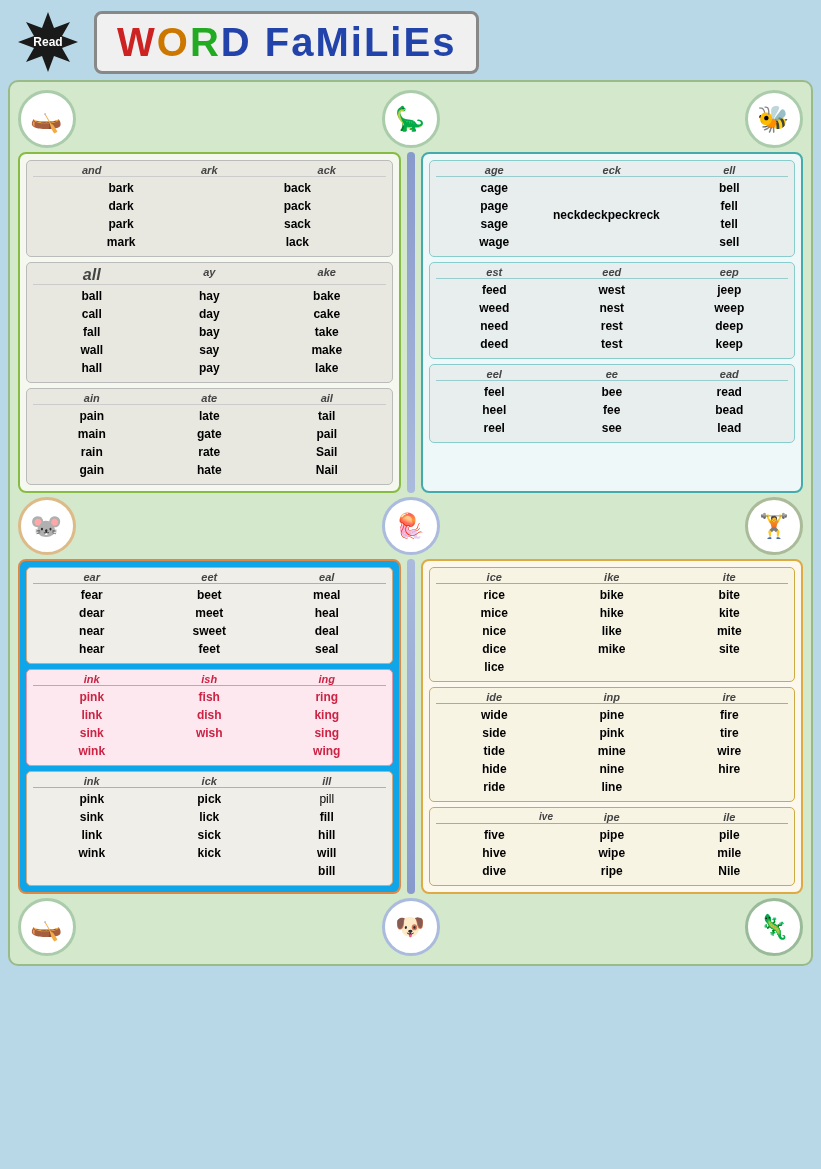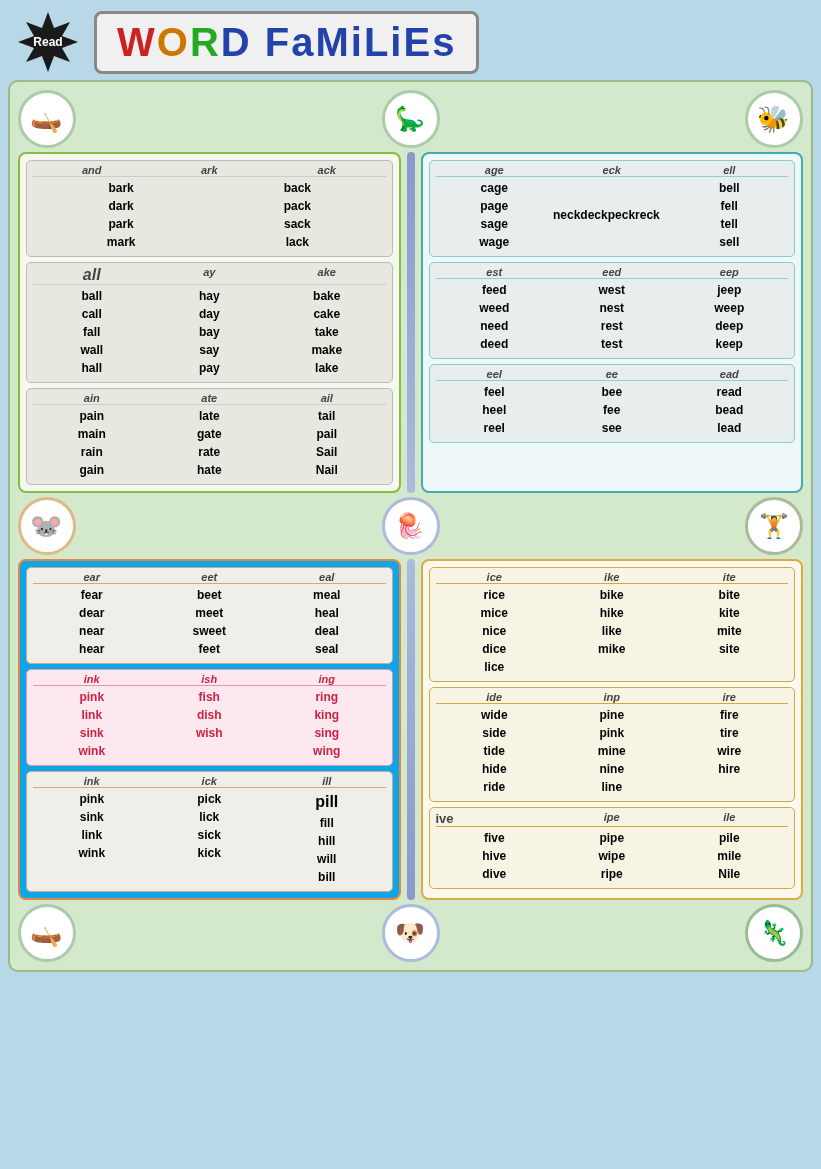--- a/index.html
+++ b/index.html
@@ -295,21 +295,21 @@
               <span style="font-size:12px;font-weight:bold;line-height:1.5;">link</span>
               <span style="font-size:12px;font-weight:bold;line-height:1.5;">wink</span>
             </div>
             <div style="flex:1;display:flex;flex-direction:column;align-items:center;">
               <span style="font-size:12px;font-weight:bold;line-height:1.5;">pick</span>
               <span style="font-size:12px;font-weight:bold;line-height:1.5;">lick</span>
               <span style="font-size:12px;font-weight:bold;line-height:1.5;">sick</span>
               <span style="font-size:12px;font-weight:bold;line-height:1.5;">kick</span>
             </div>
             <div style="flex:1;display:flex;flex-direction:column;align-items:center;">
-              <span style="font-size:16px;font-weight:bold;line-height:1.5;">pill</span>
+              <span style="font-size:12px;font-weight:normal;line-height:1.5;">pill</span>
               <span style="font-size:12px;font-weight:bold;line-height:1.5;">fill</span>
               <span style="font-size:12px;font-weight:bold;line-height:1.5;">hill</span>
               <span style="font-size:12px;font-weight:bold;line-height:1.5;">will</span>
               <span style="font-size:12px;font-weight:bold;line-height:1.5;">bill</span>
             </div>
           </div>
         </div>
 
       </div>
 
@@ -371,21 +371,21 @@
               <span style="font-size:12px;font-weight:bold;line-height:1.5;">fire</span>
               <span style="font-size:12px;font-weight:bold;line-height:1.5;">tire</span>
               <span style="font-size:12px;font-weight:bold;line-height:1.5;">wire</span>
               <span style="font-size:12px;font-weight:bold;line-height:1.5;">hire</span>
             </div>
           </div>
         </div>
 
         <div style="background:#f8f4e4;border:1.5px solid #ccaa44;border-radius:5px;padding:3px 6px 5px 6px;">
           <div style="display:flex;border-bottom:1px solid #ccaa44;margin-bottom:2px;">
-            <span style="flex:1;text-align:left;font-size:13px;font-weight:bold;color:#444;">ive</span>
+            <span style="flex:1;text-align:right;font-size:10px;font-weight:bold;font-style:italic;color:#444;">ive</span>
             <span style="flex:1;text-align:center;font-size:11px;font-weight:bold;font-style:italic;color:#444;">ipe</span>
             <span style="flex:1;text-align:center;font-size:11px;font-weight:bold;font-style:italic;color:#444;">ile</span>
           </div>
           <div style="display:flex;">
             <div style="flex:1;display:flex;flex-direction:column;align-items:center;">
               <span style="font-size:12px;font-weight:bold;line-height:1.5;">five</span>
               <span style="font-size:12px;font-weight:bold;line-height:1.5;">hive</span>
               <span style="font-size:12px;font-weight:bold;line-height:1.5;">dive</span>
             </div>
             <div style="flex:1;display:flex;flex-direction:column;align-items:center;">

